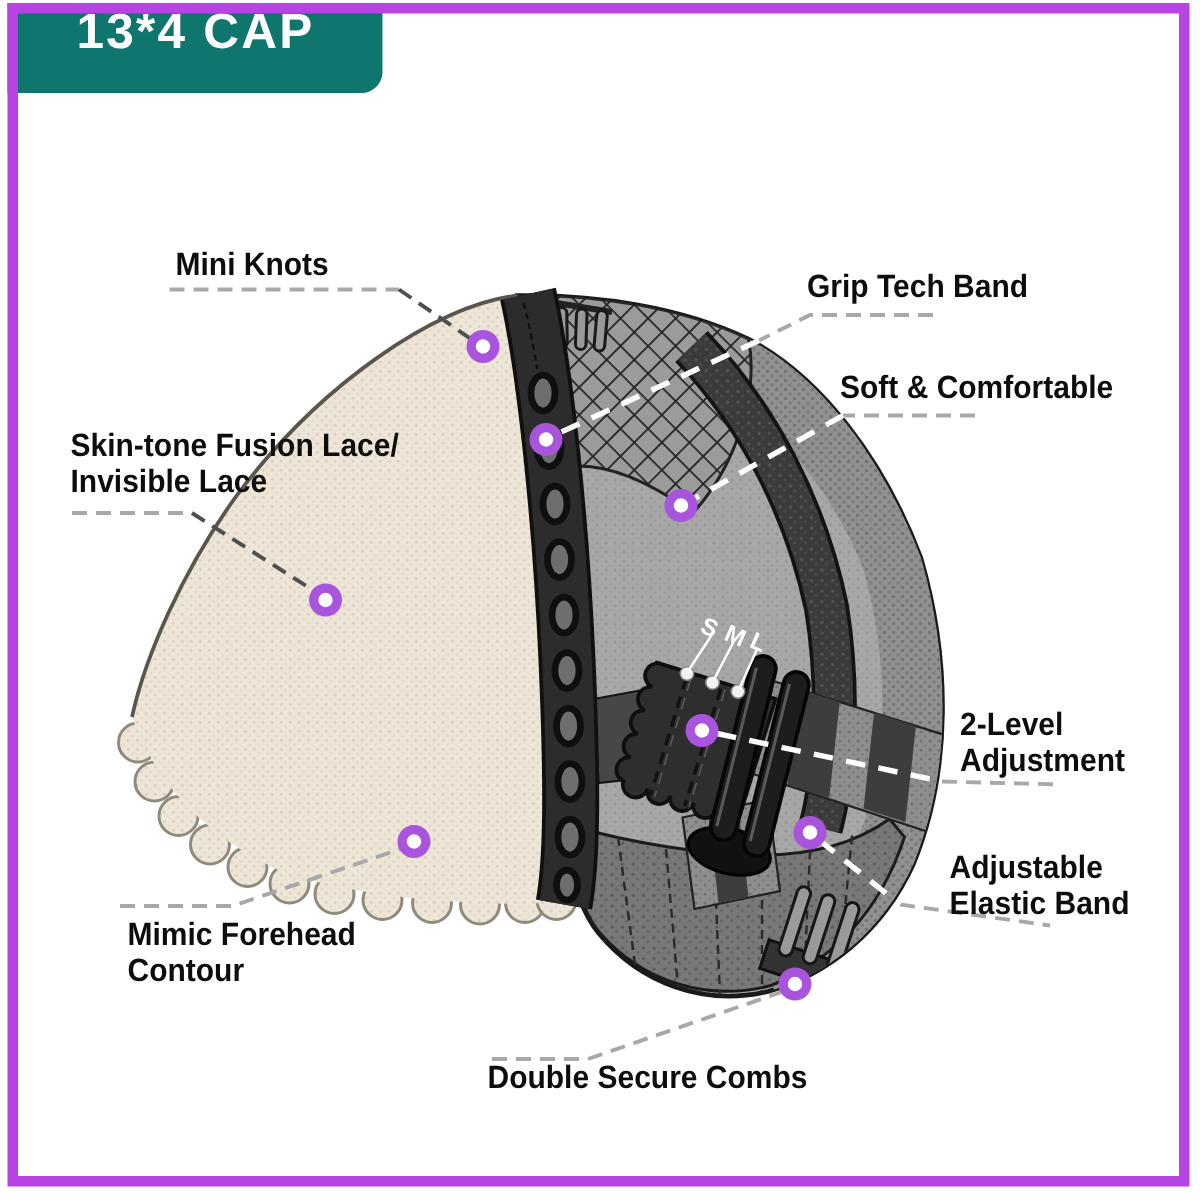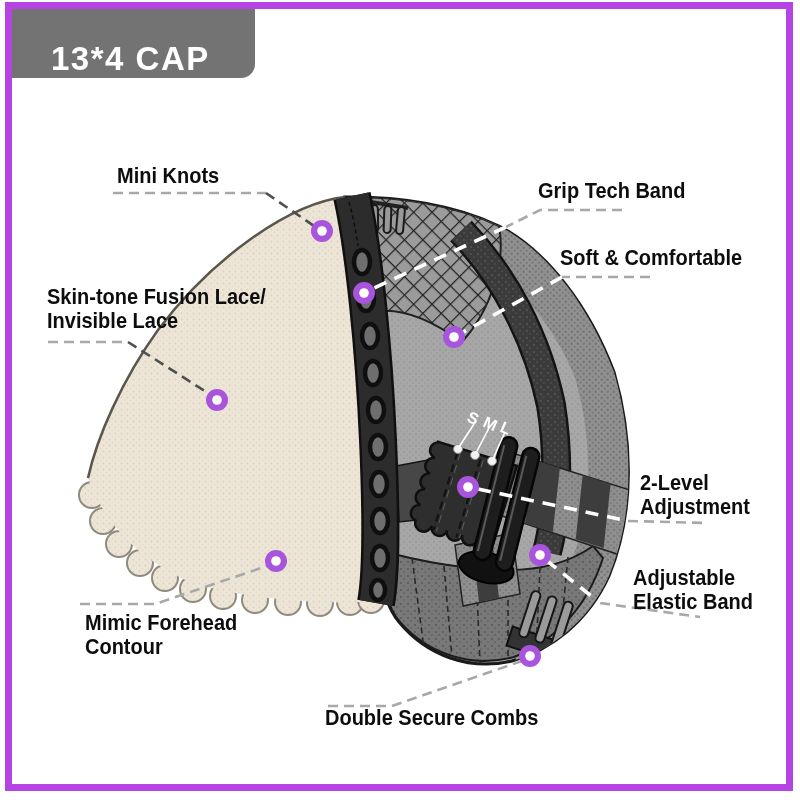--- a/index.html
+++ b/index.html
@@ -1,21 +1,21 @@
 <!DOCTYPE html>
 <html><head>
 <meta charset="utf-8">
 <style>
   html,body{margin:0;padding:0;background:#fff;}
   #stage{position:relative;width:800px;height:800px;background:#ffffff;overflow:hidden;
          font-family:"Liberation Sans", sans-serif;}
   .frame{position:absolute;left:5px;top:2px;width:788px;height:789px;
          border:7px solid #b544e2;box-sizing:border-box;pointer-events:none;}
-  .banner{position:absolute;left:5px;top:2px;width:250px;height:76px;background:#737373;
-          border-radius:0 0 14px 0;display:flex;align-items:flex-end;}
+  .banner{position:absolute;left:5px;top:2px;width:250px;height:60px;background:#0f766e;
+          border-radius:0 0 14px 0;display:flex;align-items:flex-start;}
   .banner span{color:#ffffff;font-weight:bold;font-size:33px;letter-spacing:1.5px;
                padding-left:46px;white-space:nowrap;}
   .callout{position:absolute;color:#0d0d0d;font-weight:bold;font-size:21.5px;line-height:24px;
            white-space:nowrap;transform:scaleX(.93);transform-origin:left top;}
   svg{position:absolute;left:0;top:0;}
 </style>
 </head>
 <body>
 
 <div id="stage">

